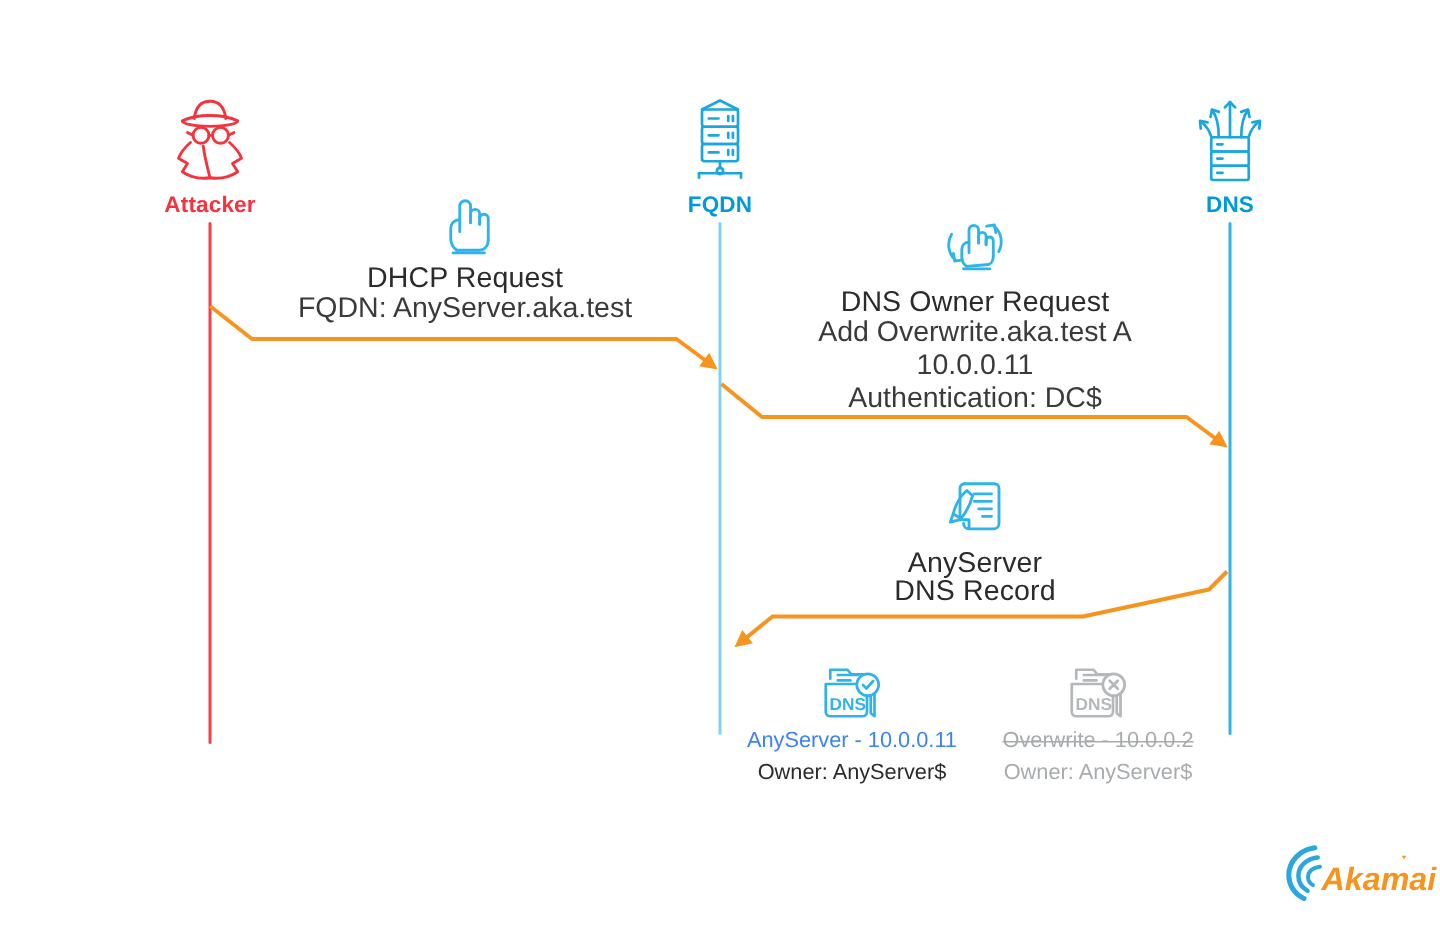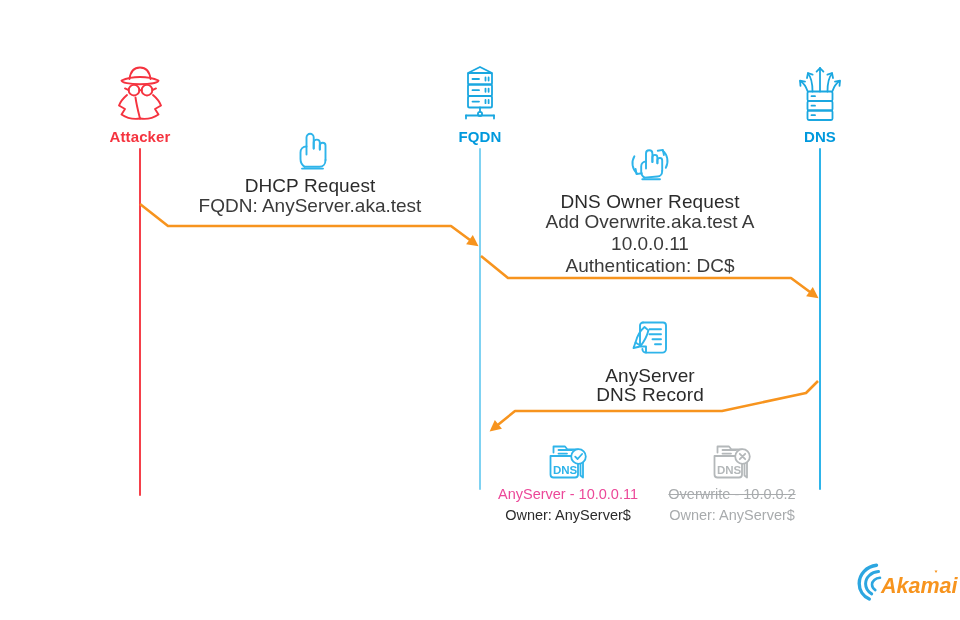--- a/index.html
+++ b/index.html
@@ -82,21 +82,21 @@
   
   .record {
     position: absolute;
     text-align: center;
     width: 200px;
   }
   .record-icon { height: 44px; display:flex; align-items:center; justify-content:center; }
   .record-line1 {
     font-size: 14.5px;
     line-height: 21px;
-    color: #ec4899;
+    color: #3b82f6;
     white-space: nowrap;
   }
   .record-line2 {
     font-size: 14.5px;
     font-weight: 400;
     line-height: 21px;
     color: #2b2b2b;
     white-space: nowrap;
   }
   .record.stale .record-line1 {

